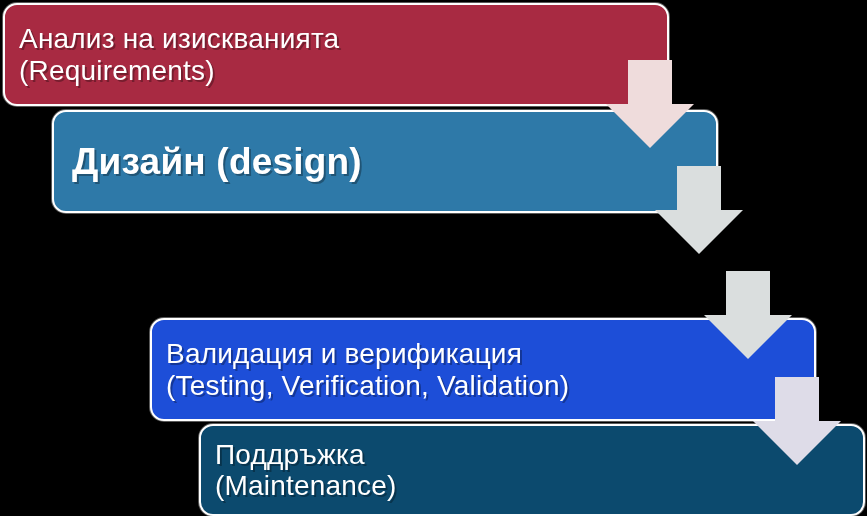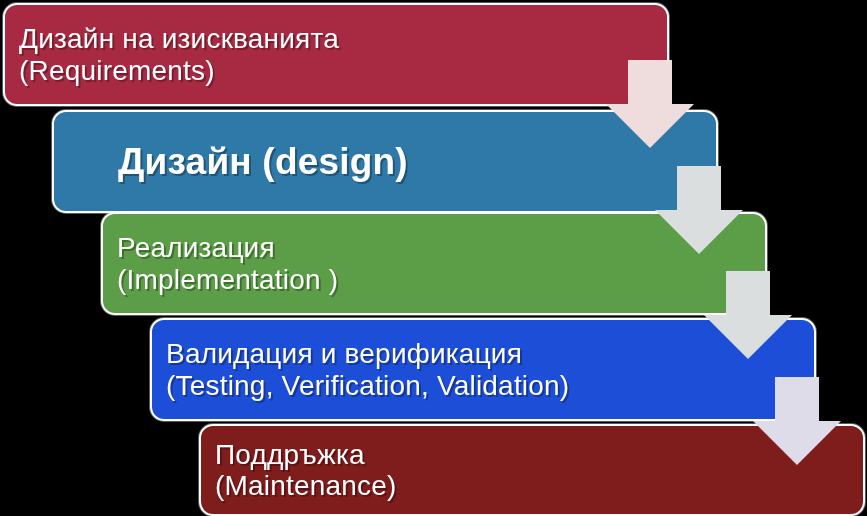--- a/index.html
+++ b/index.html
@@ -69,39 +69,35 @@
     border-top-width: 44px;
     border-top-style: solid;
   }
 </style>
 </head>
 <body>
 
 <div id="canvas" style="background: rgb(0, 0, 0);">
 
   <div class="stage normal" style="left: 3px; top: 3px; width: 666px; height: 103px; background: rgb(168, 42, 66);">
-    <div class="stage-text">Дизайн на изискванията
+    <div class="stage-text">Анализ на изискванията
 (Requirements)</div>
   </div>
 
-  <div class="stage emphasis" style="left: 52px; top: 110px; width: 666px; height: 103px; background: rgb(46, 121, 168); padding-left: 46px;">
+  <div class="stage emphasis" style="left: 52px; top: 110px; width: 666px; height: 103px; background: rgb(46, 121, 168);">
     <div class="stage-text">Дизайн (design)</div>
   </div>
 
-  <div class="stage normal" style="left: 101px; top: 212px; width: 666px; height: 103px; background: rgb(91, 158, 71);">
-    <div class="stage-text">Реализация
-(Implementation )</div>
-  </div>
 
   <div class="stage normal" style="left: 150px; top: 318px; width: 666px; height: 103px; background: #1d4ed8;">
     <div class="stage-text">Валидация и верификация
 (Testing, Verification, Validation)</div>
   </div>
 
-  <div class="stage normal" style="left: 199px; top: 424px; width: 666px; height: 92px; background: #7f1d1d;">
+  <div class="stage normal" style="left: 199px; top: 424px; width: 666px; height: 92px; background: #0c4a6e;">
     <div class="stage-text">Поддръжка
 (Maintenance)</div>
   </div>
 
   <div class="arrow" style="left: 606px; top: 60px; width: 88px; height: 88px;">
     <div class="shaft" style="background: rgb(239, 220, 220);"></div>
     <div class="head" style="border-top-color: rgb(239, 220, 220);"></div>
   </div>
   <div class="arrow" style="left: 655px; top: 166px; width: 88px; height: 88px;">
     <div class="shaft" style="background: rgb(218, 222, 222);"></div>

